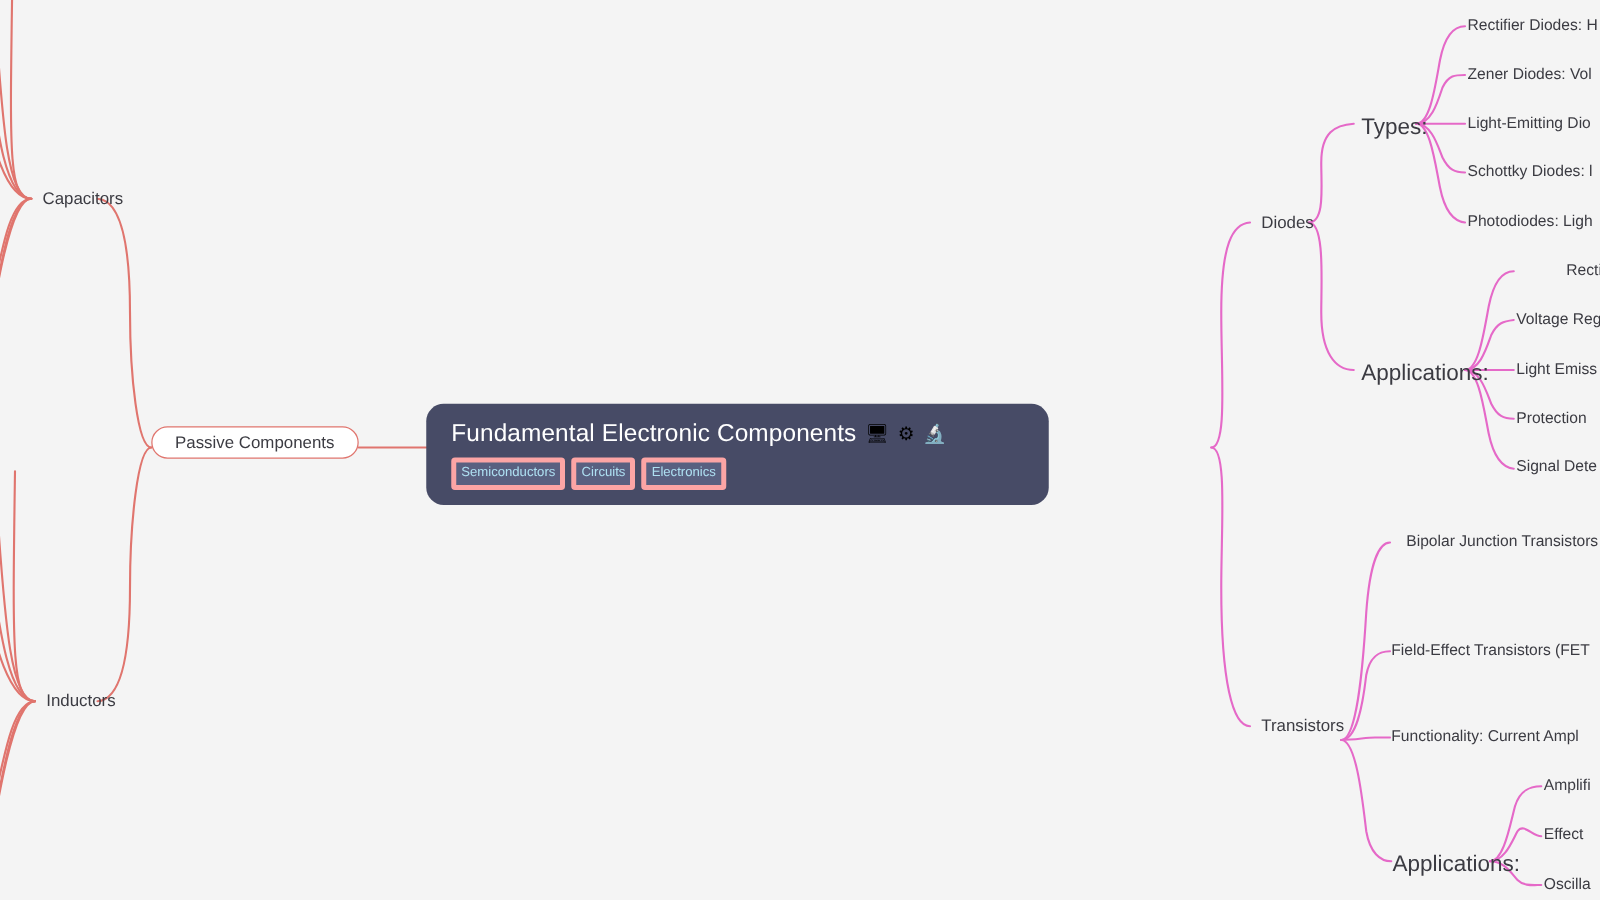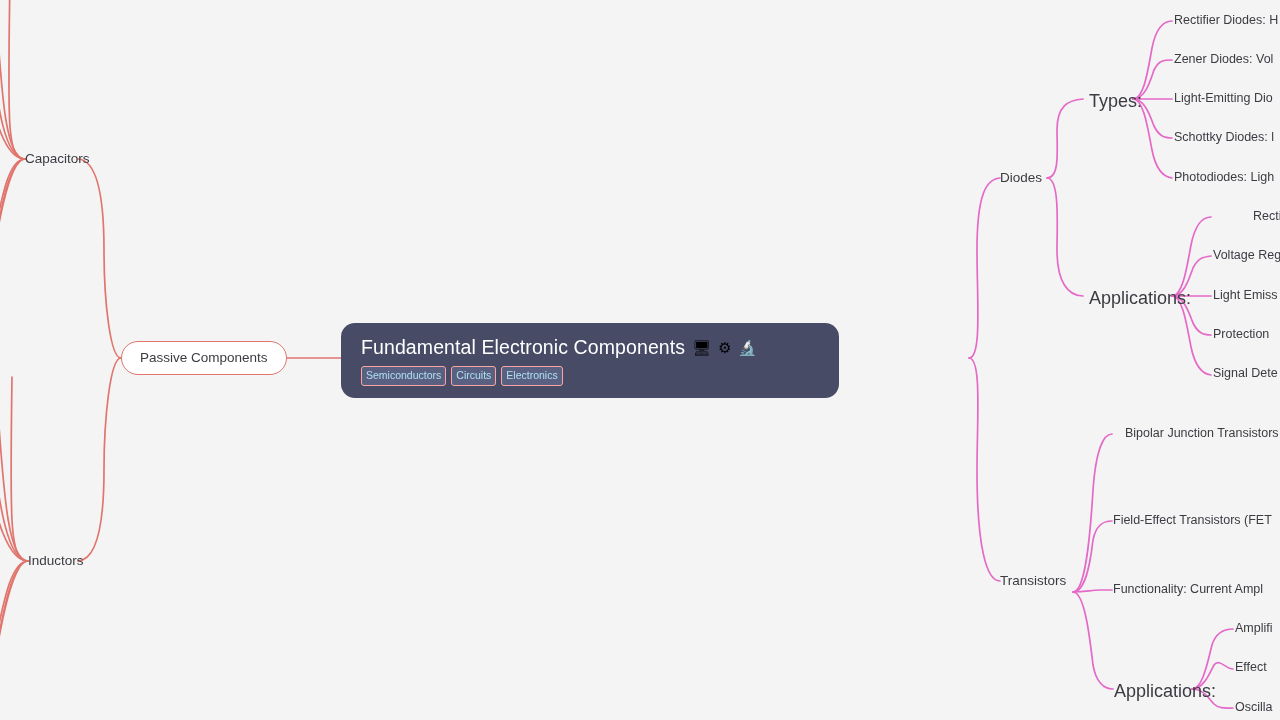--- a/index.html
+++ b/index.html
@@ -59,60 +59,60 @@
     line-height: 1;
     display: inline-block;
   }
   .root-tags {
     display: flex;
     gap: 5px;
     margin-top: 8px;
   }
   .tag {
     background: #596080;
-    border: 1px solid #fca5a5;
+    border: 4px solid #fca5a5;
     border-radius: 3px;
     color: #aee0f2;
     font-size: 10.5px;
     line-height: 1;
     padding: 3px 4px 4px 4px;
     white-space: nowrap;
   }
 
   
   .pill {
     position: absolute;
     box-sizing: border-box;
     background: #ffffff;
     border-radius: 22px;
     display: flex;
     align-items: center;
     justify-content: center;
     padding: 8px 18px;
-    height: 34px;
+    height: 26px;
     white-space: nowrap;
   }
   .pill-label {
     font-size: 13.5px;
     color: #3b3b42;
     line-height: 1;
   }
   .pill.passive { border: 1.6px solid #e0756e; }
   .pill.active  { border: 1.6px solid #e569c8; }
 
   
   .tnode {
     position: absolute;
     white-space: nowrap;
     font-size: 13.5px;
     color: #3b3b42;
     line-height: 1;
     background: transparent;
   }
-  .tnode.l2 { font-size: 13.5px; }
+  .tnode.l2 { font-size: 13.5px; margin-left: 9px; }
   .tnode.l3 { font-size: 18px; }
   .tnode.l4 { font-size: 12.5px; }
 </style>
 </head>
 <body>
 
 <div id="canvas" style="background: rgb(244, 244, 244);">
 
   <svg id="edges" viewBox="0 0 1280 720" width="1280" height="720" xmlns="http://www.w3.org/2000/svg">
 

